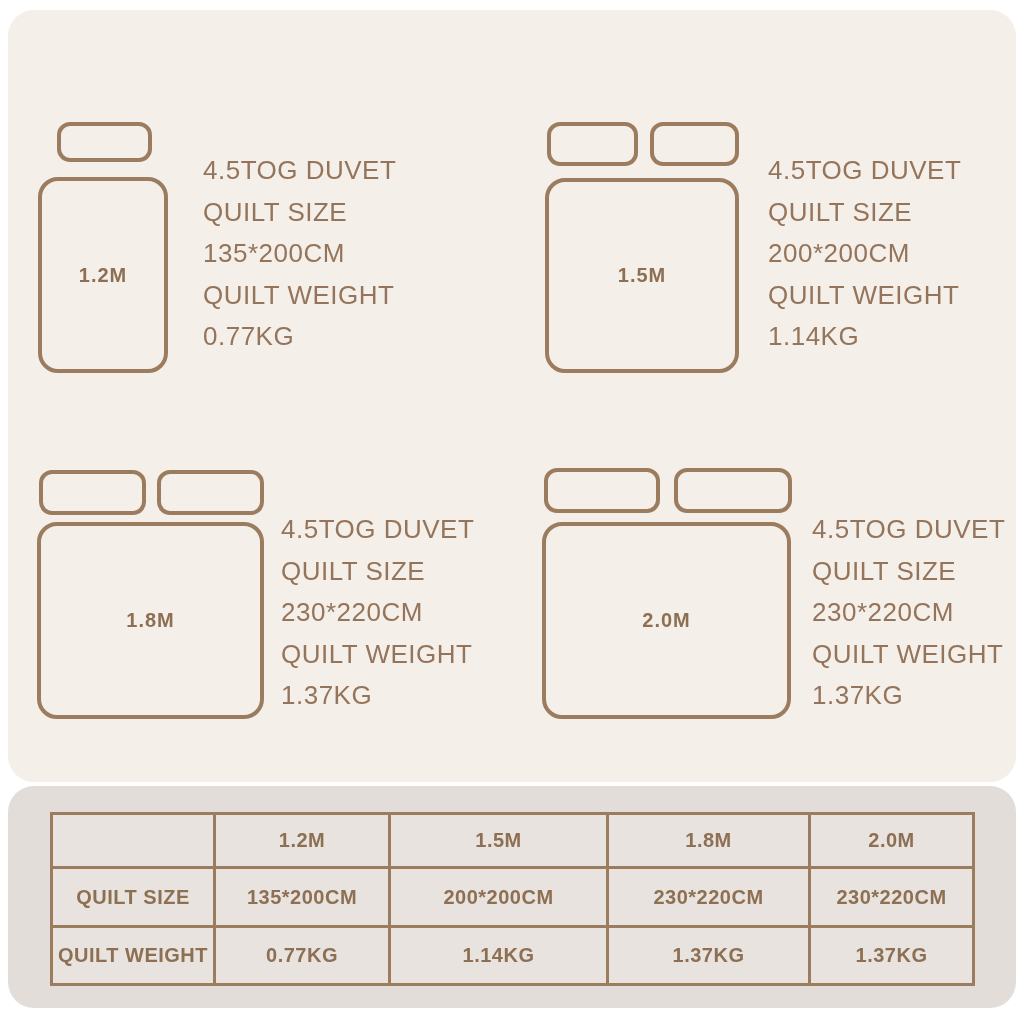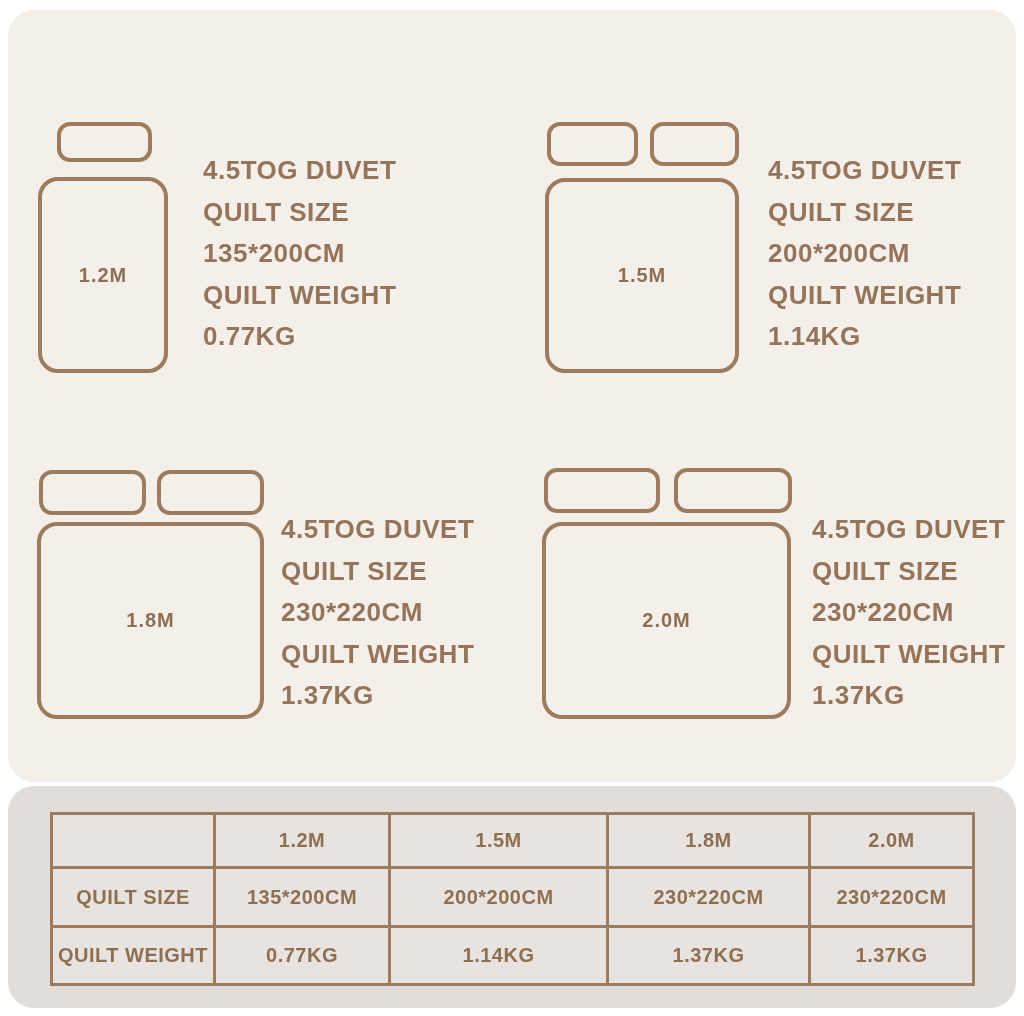--- a/index.html
+++ b/index.html
@@ -41,21 +41,21 @@
     display: flex;
     align-items: center;
     justify-content: center;
     font-weight: bold;
     font-size: 20px;
     letter-spacing: 1px;
     color: #8d7053;
   }
   .specs {
     position: absolute;
-    font-weight: bold;
+    font-weight: normal;
     font-size: 26px;
     line-height: 41.5px;
     letter-spacing: 0.5px;
     color: #94745a;
     white-space: nowrap;
   }
   
   .p1a { left: 57px;  top: 122px; width: 95px;  height: 40px; }
   .m1  { left: 38px;  top: 177px; width: 130px; height: 196px; }
   .s1  { left: 203px; top: 150px; }

